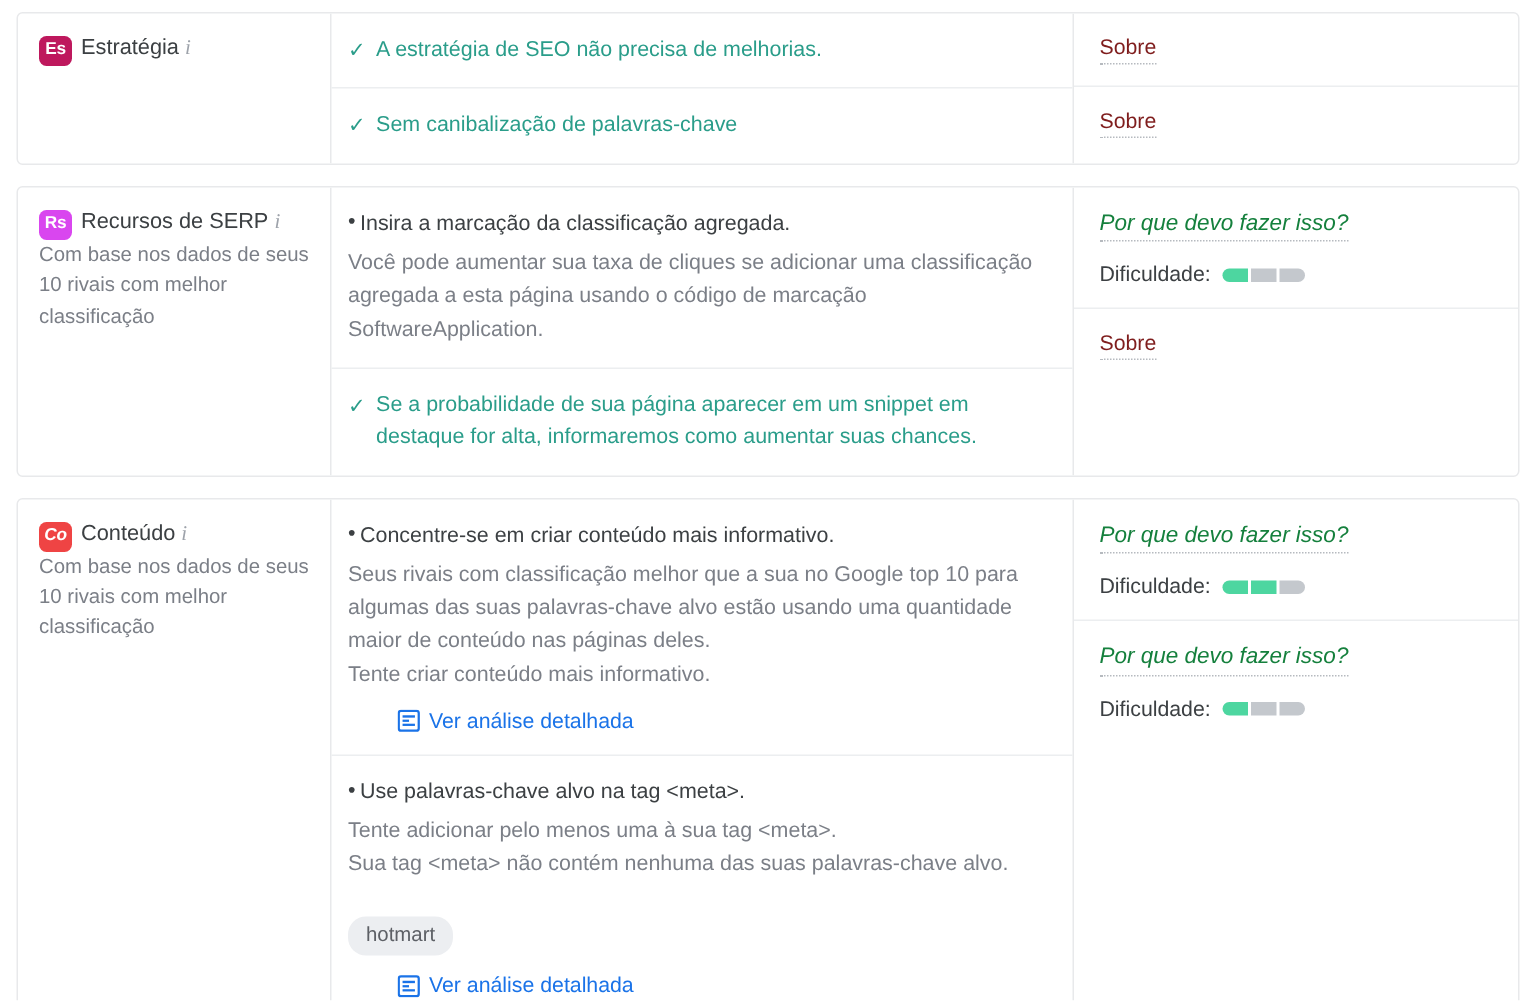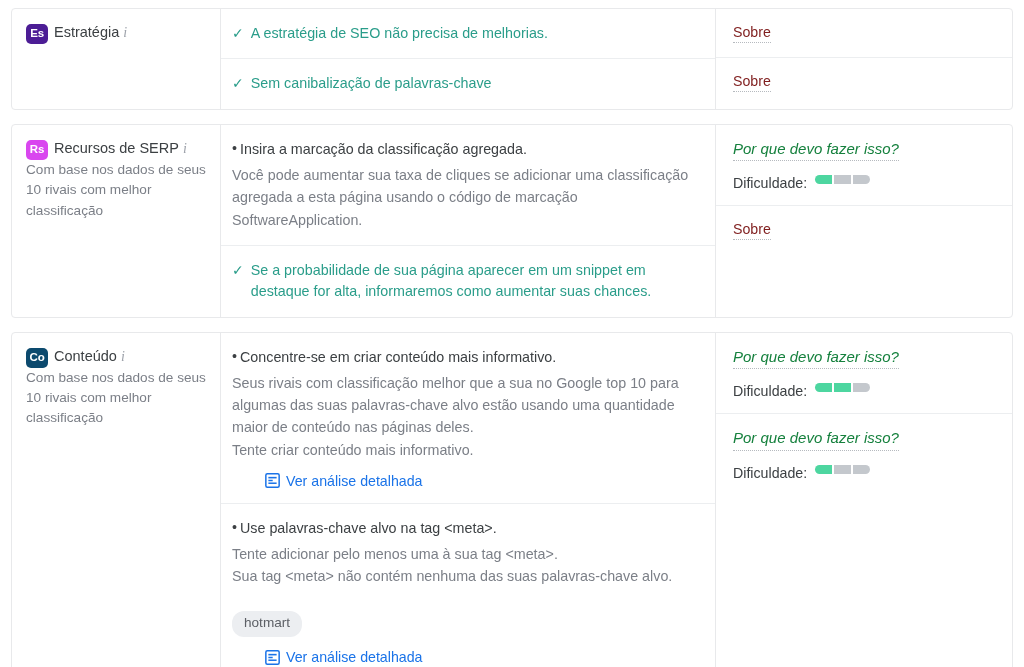--- a/index.html
+++ b/index.html
@@ -47,23 +47,23 @@
     justify-content: center;
     width: 22px; height: 20px;
     border-radius: 5px;
     color: #fff;
     font-size: 11.5px;
     font-weight: bold;
     letter-spacing: -0.2px;
     flex: 0 0 auto;
     margin-top: 1px;
   }
-  .badge.es { background: #4c1d95; }
+  .badge.es { background: #be185d; }
   .badge.rs { background: #d946ef; }
-  .badge.co { background: #0c4a6e; }
+  .badge.co { background: #ef4444; font-style: italic; }
 
   .cat-title {
     font-size: 14.5px;
     color: #3c4043;
     line-height: 1.35;
   }
   .info-i {
     display: inline-block;
     font-family: "Liberation Serif", "DejaVu Serif", serif;
     font-style: italic;
@@ -174,21 +174,21 @@
     font-size: 15px;
     color: #15803d;
     border-bottom: 1px dotted #b6babf;
     padding-bottom: 2px;
     cursor: pointer;
     line-height: 1.3;
     font-style: italic;
   }
   .diff-wrap {
     display: flex;
-    align-items: flex-start;
+    align-items: center;
     gap: 8px;
     margin-top: 14px;
   }
   .diff-label {
     font-size: 14.2px;
     color: #3c4043;
   }
   .diff-bars { display: flex; gap: 2px; align-items: center; }
   .seg {
     width: 17px; height: 9px;

